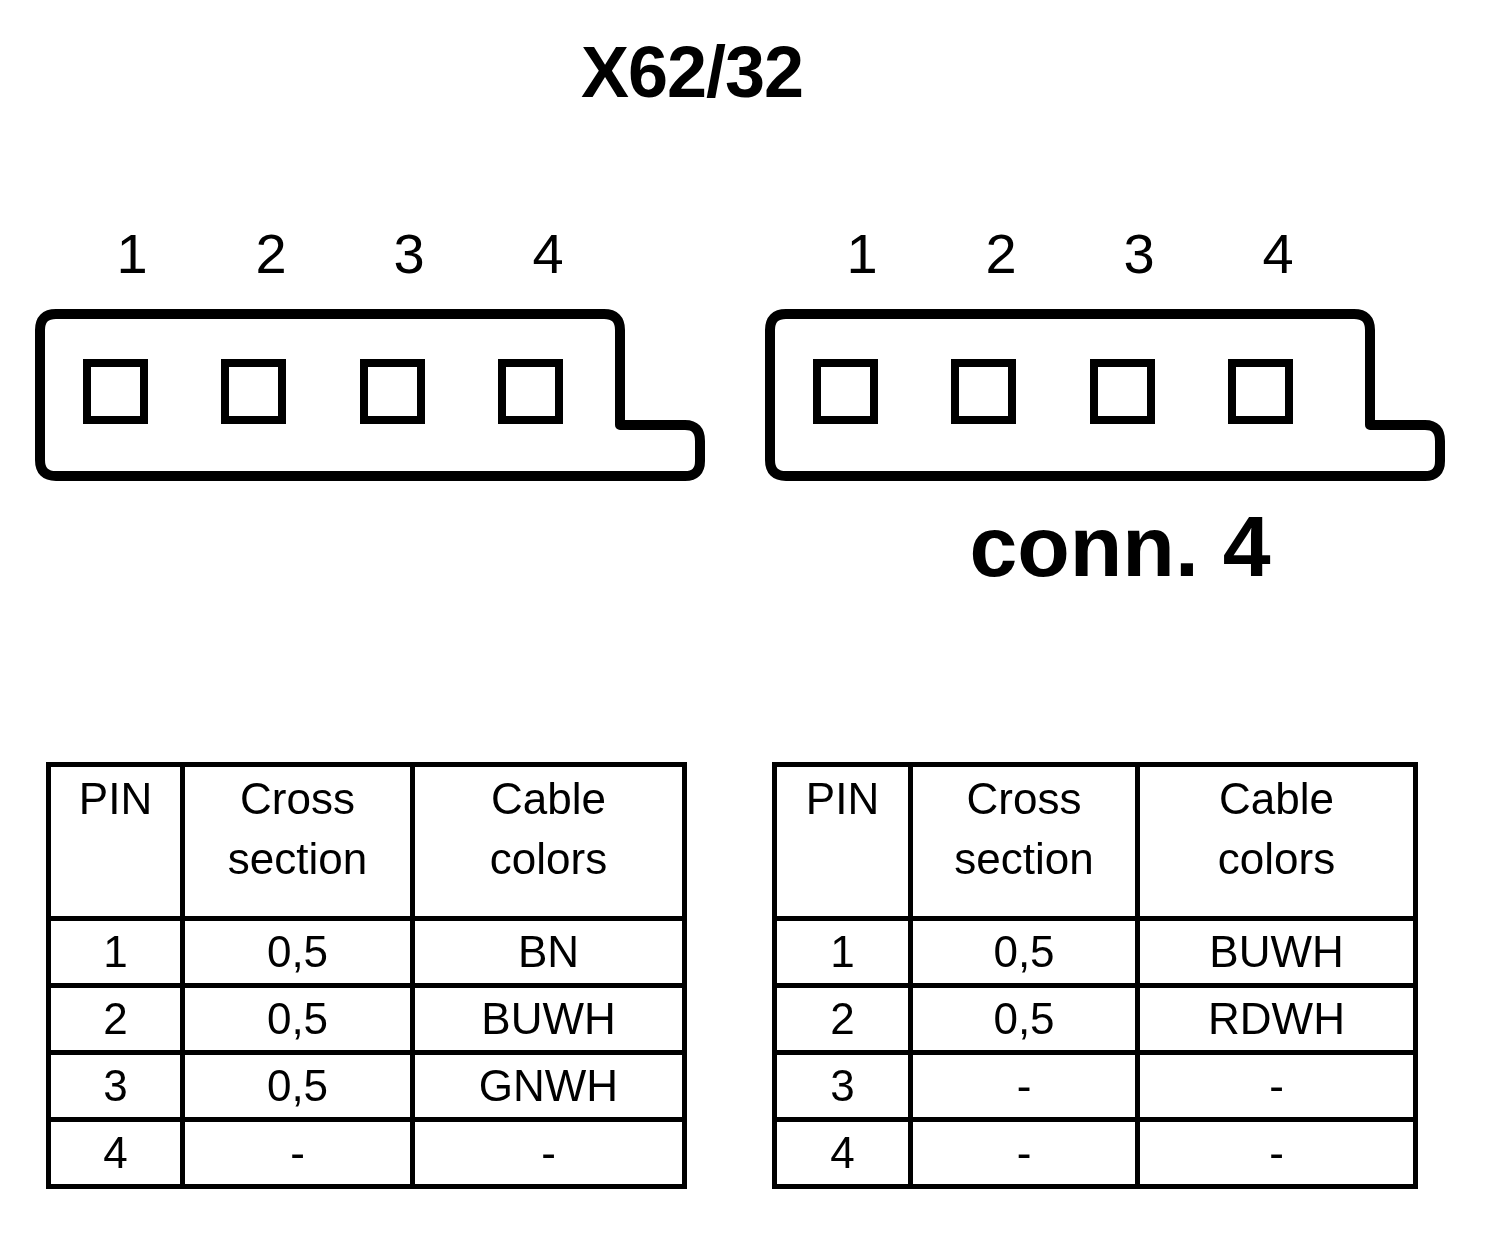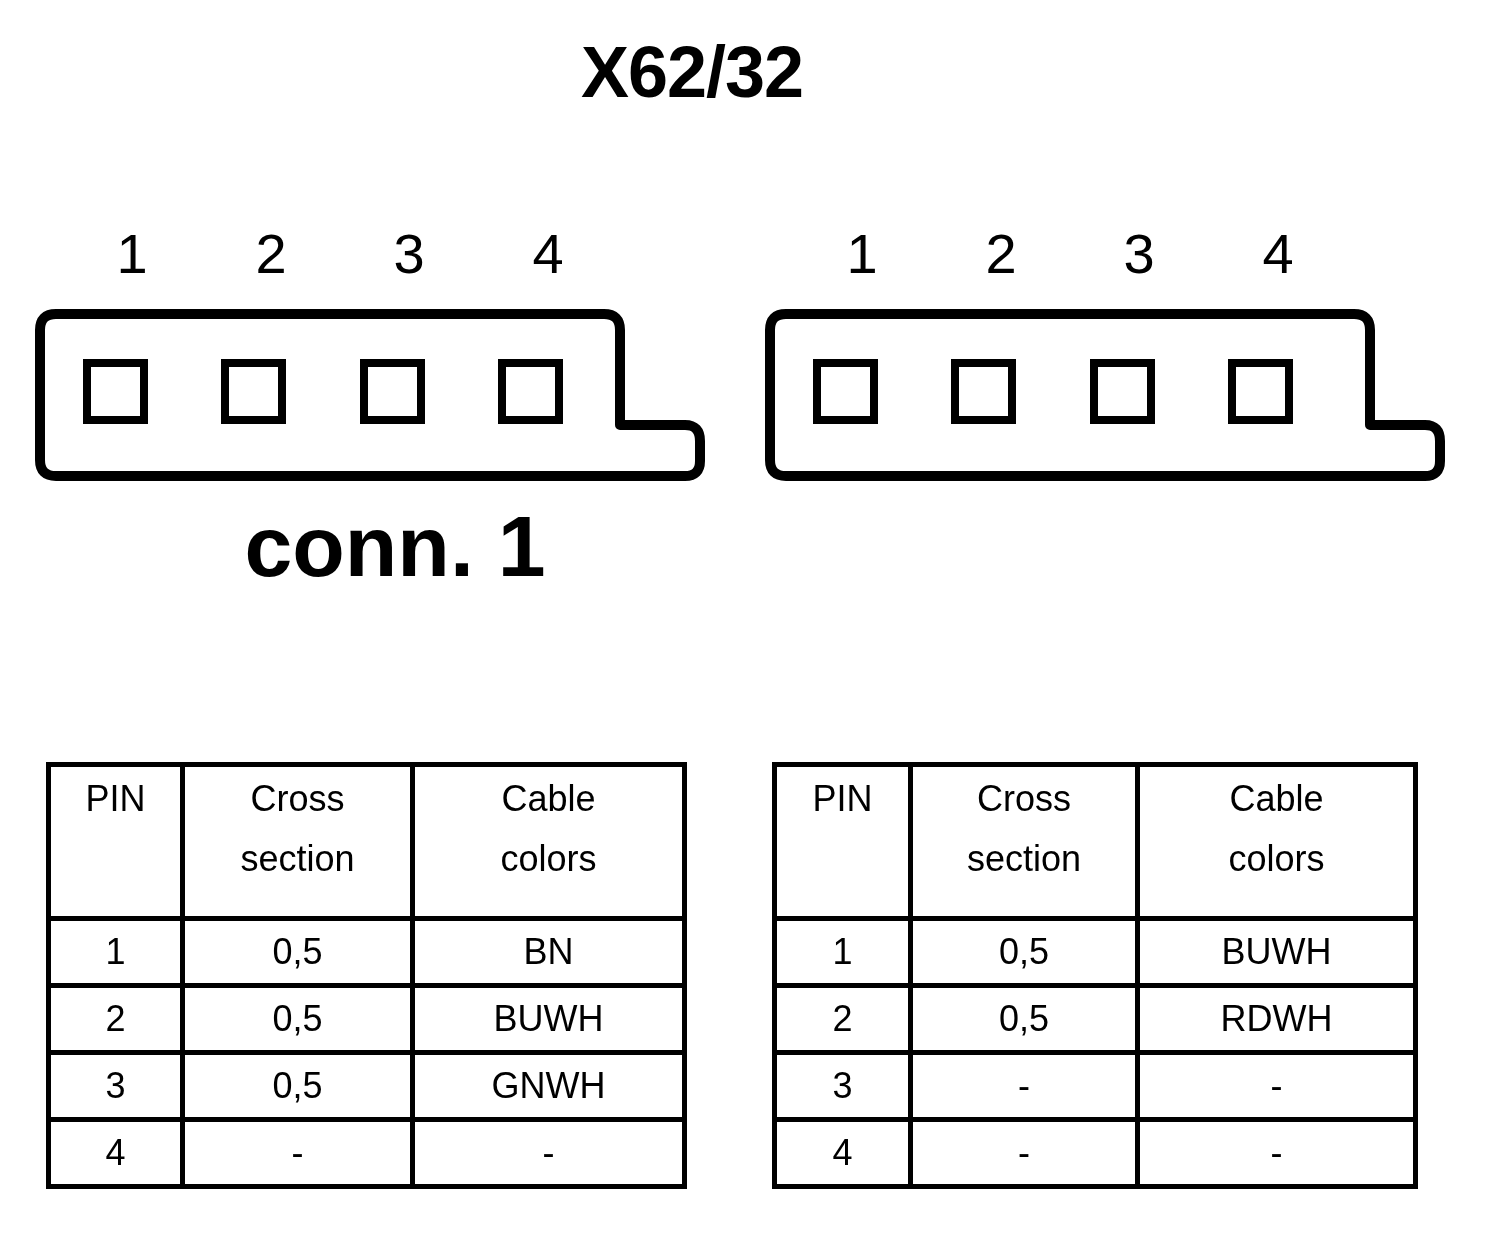--- a/index.html
+++ b/index.html
@@ -85,21 +85,21 @@
   .pin-table-wrap {
     position: absolute;
     top: 762px;
   }
   #pin-table-wrap-1 { left: 46px; }
   #pin-table-wrap-4 { left: 772px; }
 
   table.pin-table {
     border-collapse: collapse;
     table-layout: fixed;
-    font-size: 36px;
+    font-size: 44px;
     line-height: 60px;
   }
   table.pin-table, table.pin-table th, table.pin-table td {
     border: 5px solid #000000;
   }
   table.pin-table th, table.pin-table td {
     padding: 0;
     margin: 0;
     font-weight: normal;
   }
@@ -153,21 +153,20 @@
                Q 10 171 10 155
                L 10 25
                Q 10 9 26 9 Z" fill="none" stroke="#000000" stroke-width="10" stroke-linejoin="round"></path>
       <rect x="57" y="58" width="57" height="57" fill="none" stroke="#000000" stroke-width="8"></rect>
       <rect x="195" y="58" width="57" height="57" fill="none" stroke="#000000" stroke-width="8"></rect>
       <rect x="334" y="58" width="57" height="57" fill="none" stroke="#000000" stroke-width="8"></rect>
       <rect x="472" y="58" width="57" height="57" fill="none" stroke="#000000" stroke-width="8"></rect>
     </svg>
   </div>
 
-  <div class="connector-label">conn. 1</div>
 </div>
 
 <div id="connector-group-4" class="connector-group">
 
   <div class="pin-numbers">
     <div class="pin-number p1">1</div>
     <div class="pin-number p2">2</div>
     <div class="pin-number p3">3</div>
     <div class="pin-number p4">4</div>
   </div>
@@ -186,20 +185,21 @@
                Q 10 171 10 155
                L 10 25
                Q 10 9 26 9 Z" fill="none" stroke="#000000" stroke-width="10" stroke-linejoin="round"></path>
       <rect x="57" y="58" width="57" height="57" fill="none" stroke="#000000" stroke-width="8"></rect>
       <rect x="195" y="58" width="57" height="57" fill="none" stroke="#000000" stroke-width="8"></rect>
       <rect x="334" y="58" width="57" height="57" fill="none" stroke="#000000" stroke-width="8"></rect>
       <rect x="472" y="58" width="57" height="57" fill="none" stroke="#000000" stroke-width="8"></rect>
     </svg>
   </div>
 
+  <div class="connector-label">conn. 4</div>
 </div>
 
 <div id="pin-table-wrap-1" class="pin-table-wrap">
   <table id="pin-table-1" class="pin-table">
     <colgroup>
       <col class="col-pin">
         <col class="col-cross">
         <col class="col-color">
     </colgroup>
     <thead>

